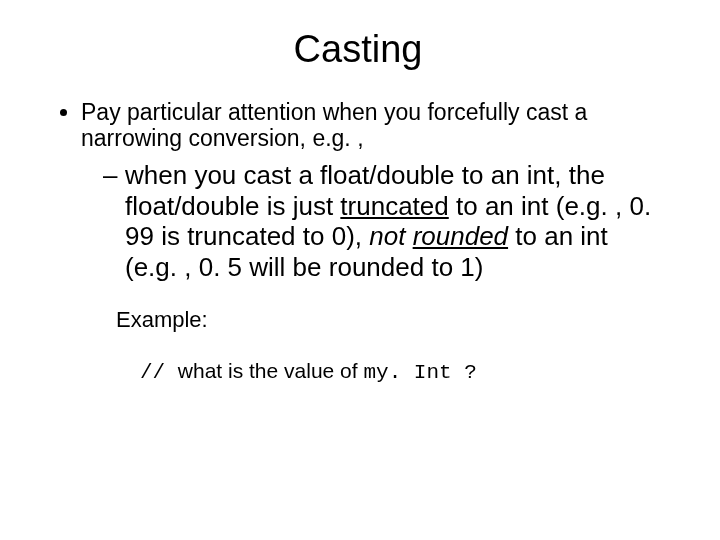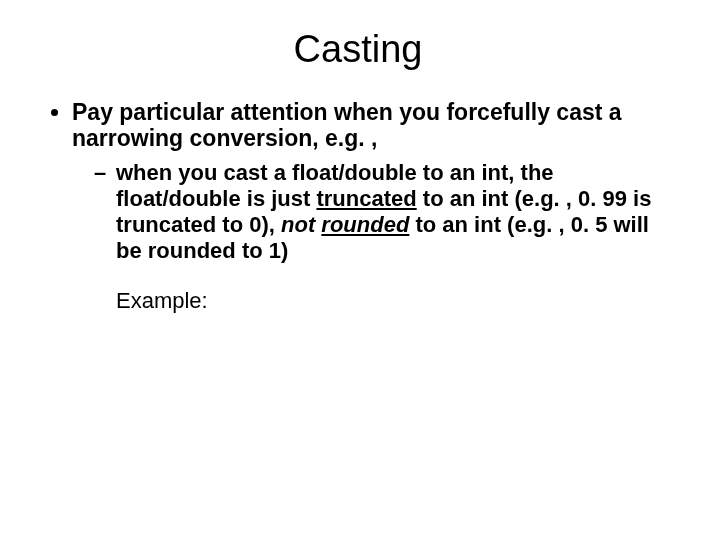--- a/index.html
+++ b/index.html
@@ -19,34 +19,33 @@
     padding: 20px 40px 40px 40px;
   }
   .title {
     text-align: center;
     font-size: 38px;
     margin-top: 8px;
     margin-bottom: 28px;
   }
   ul.level1 {
     list-style: disc;
-    margin: 0;
+    margin: 9px;
     padding-left: 32px;
     font-size: 23px;
     line-height: 1.15;
-    font-weight: bold;
   }
   ul.level1 > li {
     margin-bottom: 6px;
   }
   ul.level2 {
     list-style: none;
     margin: 8px 0 0 0;
     padding-left: 28px;
-    font-size: 22px;
+    font-size: 26px;
     line-height: 1.18;
   }
   ul.level2 > li {
     position: relative;
     padding-left: 16px;
   }
   ul.level2 > li::before {
     content: "–";
     position: absolute;
     left: -6px;
@@ -86,14 +85,17 @@
         <li>
           <span>when you cast a float/double to an int, the float/double is just </span><span class="u">truncated</span><span> to an int (e.</span><span>g. , 0. 99 is truncated to 0), </span><span class="i">not</span><span> </span><span class="u i">rounded</span><span> to an int (e.</span><span>g. , 0. 5 will be rounded to 1)</span>
         </li>
       </ul>
     </li>
   </ul>
 
   <div class="example-label">Example:</div>
 
 
+  <div class="question">
+    <span class="mono">// </span><span>what is the value of </span><span class="mono">my. Int </span><span class="mono">?</span>
+  </div>
 
 </div>
 
 </body></html>

